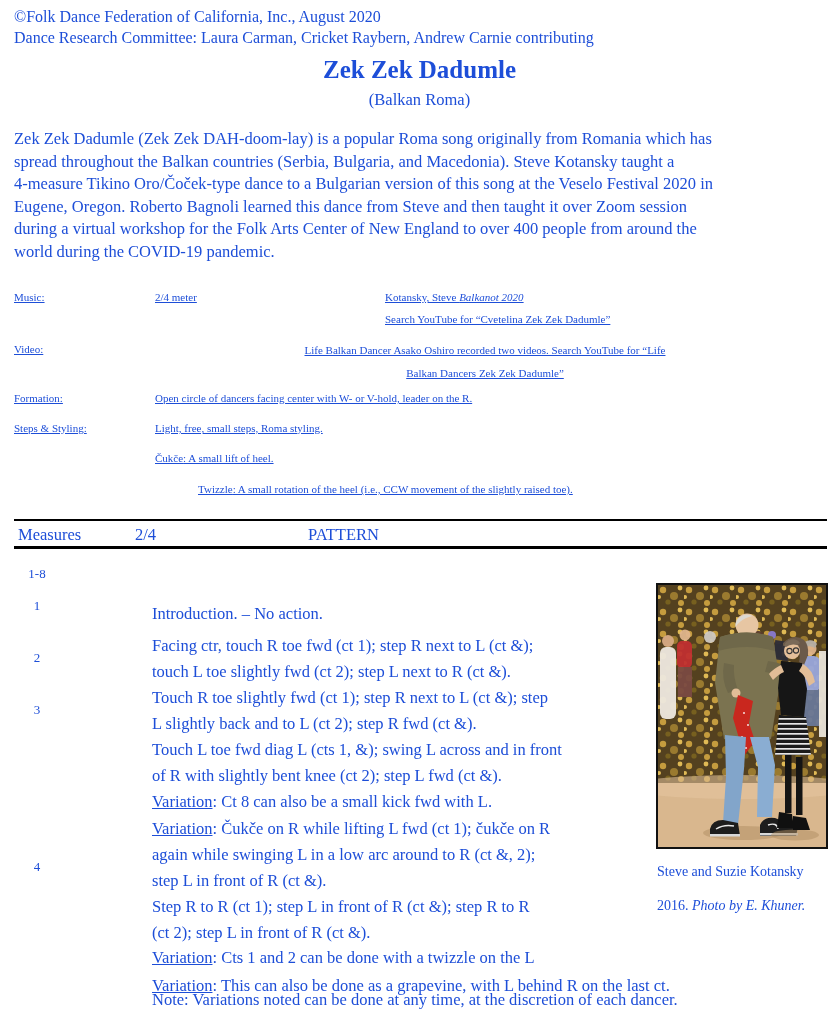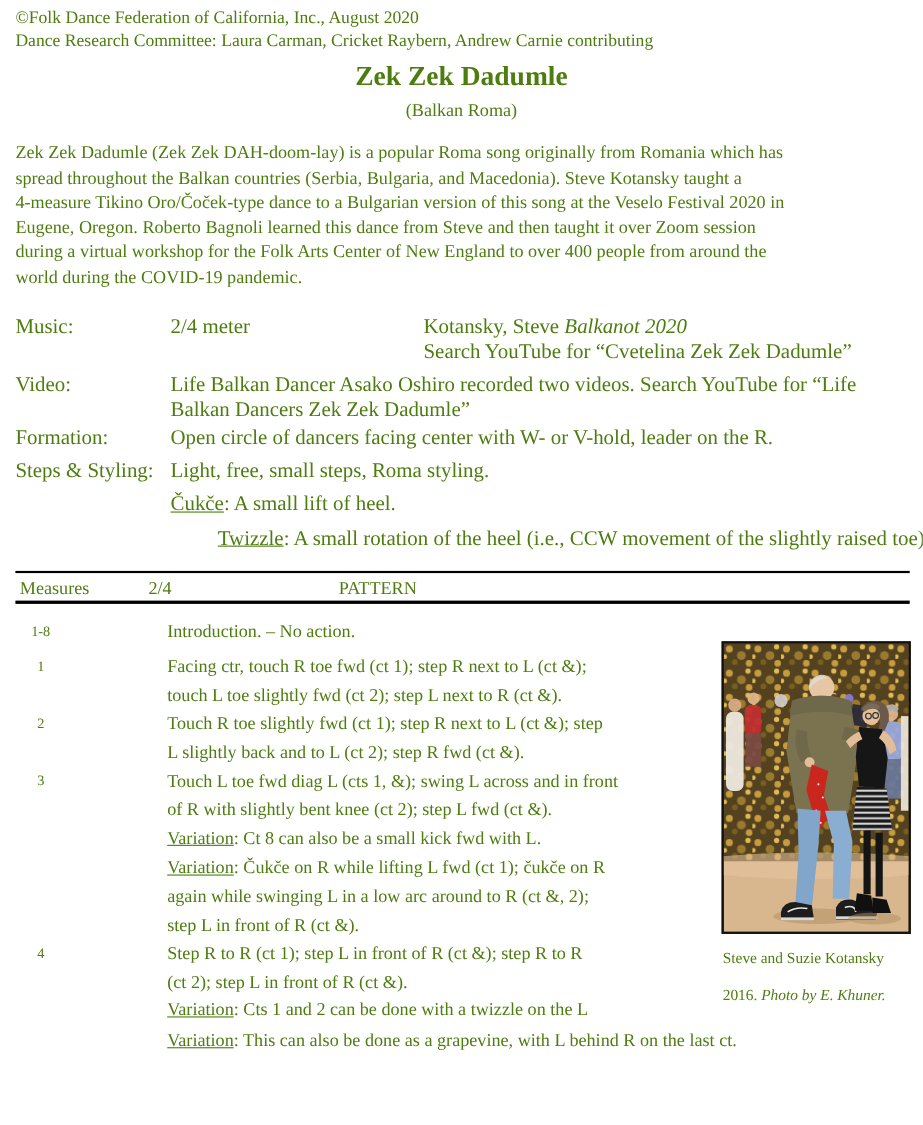--- a/index.html
+++ b/index.html
@@ -1,33 +1,33 @@
 <!DOCTYPE html>
 <html><head>
 <meta charset="utf-8">
 <style>
   html,body{margin:0;padding:0;background:#ffffff;}
   .page{position:relative;width:839px;height:1023px;background:#ffffff;overflow:hidden;
-        font-family:"Liberation Serif", serif;color:#4d7c0f;}
+        font-family:"Liberation Serif", serif;color:#1d4ed8;}
   .abs{position:absolute;}
-  .t{font-size:19px;line-height:21px;white-space:pre-line;}
+  .t{font-size:11px;line-height:21px;white-space:pre-line;text-decoration:underline;}
   .small{font-size:16px;line-height:21px;}
   .title{left:0;right:0;top:56px;text-align:center;font-size:25px;font-weight:bold;}
   .subtitle{left:0;right:0;top:90px;text-align:center;font-size:16.5px;}
   .para{left:14px;top:128px;width:815px;font-size:16.5px;line-height:22.6px;white-space:pre-line;}
   .mlabel{left:14px;width:135px;}
   .mval{left:155px;width:660px;}
   .mval2{left:385px;width:445px;}
   .lh22{line-height:22.5px;}
   .ul{text-decoration:underline;}
   .it{font-style:italic;}
   .rule{position:absolute;left:14px;width:813px;background:#000;}
   .thead{font-size:16.5px;}
   .mcol{position:absolute;left:14px;width:46px;text-align:center;font-size:13px;line-height:26px;}
-  .pcol{position:absolute;left:152px;width:507px;font-size:16.5px;line-height:26px;white-space:pre-line;}
+  .pcol{position:absolute;left:152px;width:507px;font-size:16.5px;line-height:26px;white-space:pre-line;margin-top:40px;}
   .pcol.wide{width:680px;}
   .photo-frame{left:656px;top:583px;width:168px;height:262px;border:2px solid #111;background:#54411f;}
   .caption{left:657px;width:175px;font-size:14px;line-height:19px;}
 </style>
 </head>
 <body>
 
 <div class="page">
 
   <div class="abs small" style="left:14px;top:6px;">©Folk Dance Federation of California, Inc., August 2020</div>
@@ -42,21 +42,21 @@
 Eugene, Oregon. Roberto Bagnoli learned this dance from Steve and then taught it over Zoom session
 during a virtual workshop for the Folk Arts Center of New England to over 400 people from around the
 world during the COVID-19 pandemic.</div>
 
   <div class="abs t mlabel" style="top:287px;">Music:</div>
   <div class="abs t mval" style="top:287px;">2/4 meter</div>
   <div class="abs t mval2" style="top:287px;"><span>Kotansky, Steve </span><span class="it">Balkanot 2020</span></div>
   <div class="abs t mval2" style="top:309px;">Search YouTube for “Cvetelina Zek Zek Dadumle”</div>
 
   <div class="abs t mlabel" style="top:339px;">Video:</div>
-  <div class="abs t mval lh22" style="top:339px;">Life Balkan Dancer Asako Oshiro recorded two videos. Search YouTube for “Life
+  <div class="abs t mval lh22" style="top:339px;text-align:center;">Life Balkan Dancer Asako Oshiro recorded two videos. Search YouTube for “Life
 Balkan Dancers Zek Zek Dadumle”</div>
 
   <div class="abs t mlabel" style="top:388px;">Formation:</div>
   <div class="abs t mval" style="top:388px;">Open circle of dancers facing center with W- or V-hold, leader on the R.</div>
 
   <div class="abs t mlabel" style="top:418px;">Steps &amp; Styling:</div>
   <div class="abs t mval" style="top:418px;">Light, free, small steps, Roma styling.</div>
 
   <div class="abs t mval" style="top:448px;"><span class="ul">Čukče</span><span>: A small lift of heel.</span></div>
   <div class="abs t mval" style="top:479px;margin-left:43px;"><span class="ul">Twizzle</span><span>: A small rotation of the heel (i.e., CCW movement of the slightly raised toe).</span></div>
@@ -103,20 +103,21 @@
   </div>
   <div class="abs" style="top:905px;left:0;width:839px;">
     <div class="mcol"></div>
     <div class="pcol"><span class="ul">Variation</span><span>: Cts 1 and 2 can be done with a twizzle on the L</span></div>
   </div>
   <div class="abs" style="top:933px;left:0;width:839px;">
     <div class="mcol"></div>
     <div class="pcol wide"><span class="ul">Variation</span><span>: This can also be done as a grapevine, with L behind R on the last ct.</span></div>
   </div>
 
+  <div class="abs" style="left:152px;top:990px;width:680px;font-size:16.5px;">Note: Variations noted can be done at any time, at the discretion of each dancer.</div>
 
   <div class="abs photo-frame">
     <svg width="168" height="262" viewBox="0 0 168 262">
       <defs>
         <pattern id="wall" width="26" height="22" patternUnits="userSpaceOnUse">
           <rect width="26" height="22" fill="#54411f"></rect>
           <circle cx="5" cy="5" r="3.2" fill="#c59c3e"></circle>
           <circle cx="16" cy="11" r="4" fill="#9a7a2f"></circle>
           <circle cx="22" cy="3" r="2.4" fill="#e0ba55"></circle>
           <circle cx="10" cy="17" r="2.6" fill="#77601f"></circle>

